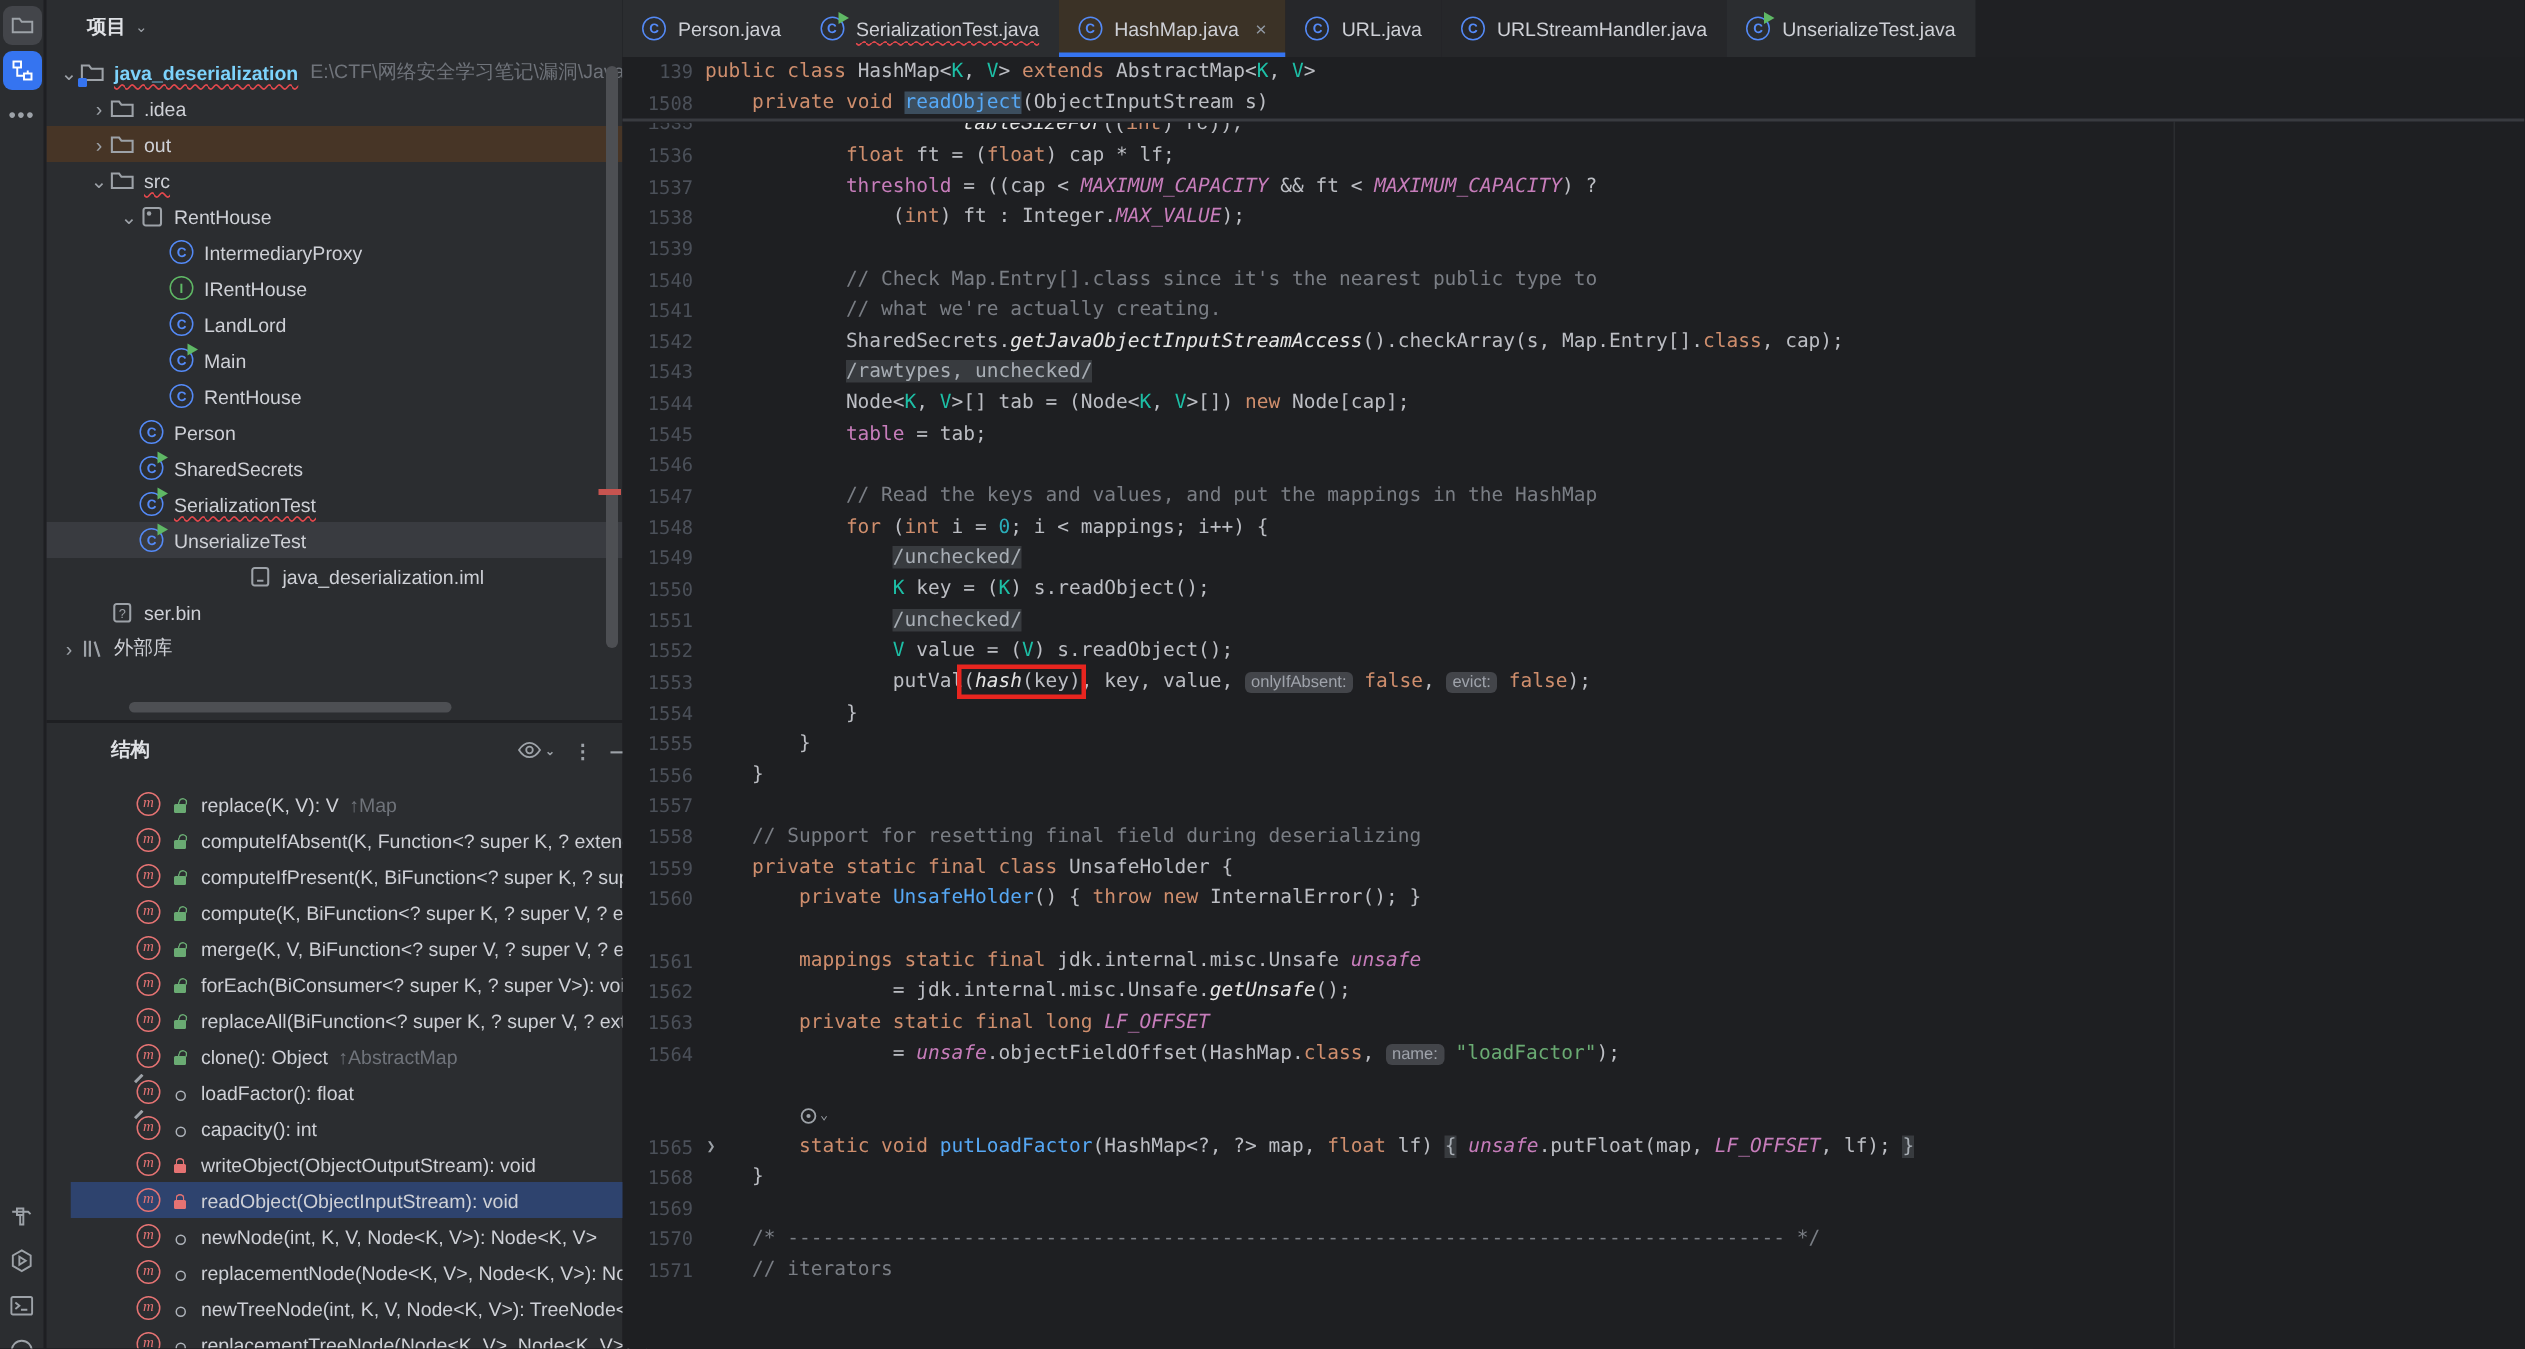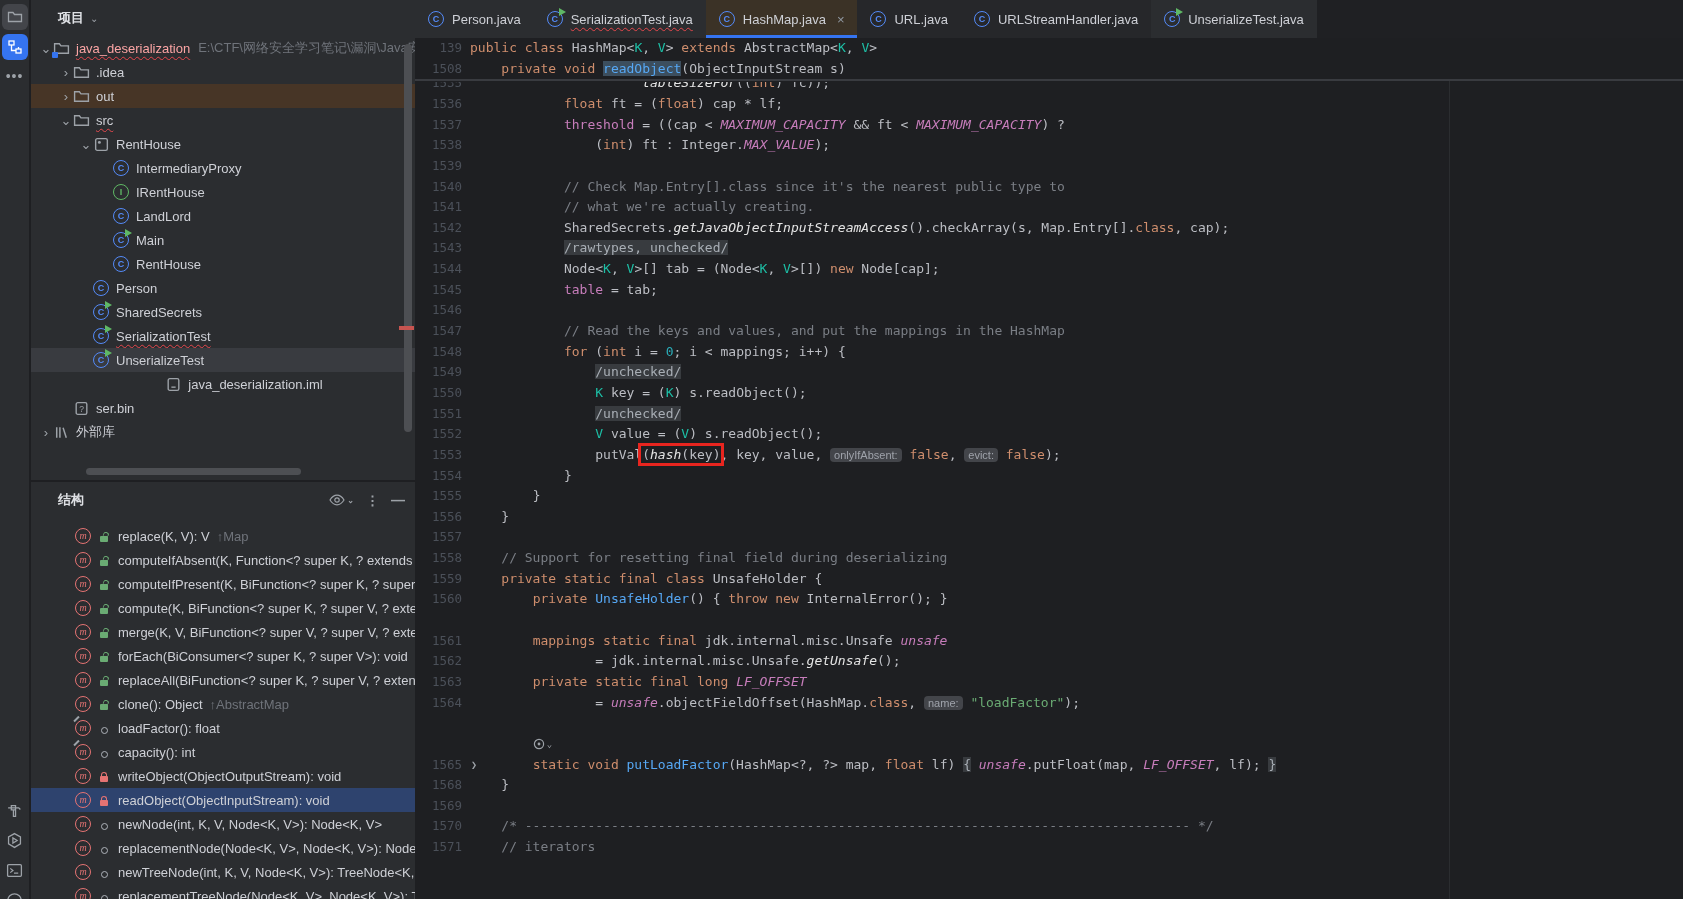--- a/index.html
+++ b/index.html
@@ -31,28 +31,28 @@
   .tree-row { position:relative; height:24px; display:flex; align-items:center;
               font-size:13px; color:#ced0d6; white-space:nowrap; overflow:hidden; }
   .tree-row.sel { background:#393b40; }
   .tree-row.brown { background:#473526; }
   .t-chev { width:14px; display:inline-flex; justify-content:center; color:#9da2a8; flex:none; }
   .t-icon { width:17px; height:17px; margin-right:6px; flex:none; position:relative; }
   .t-label { flex:none; }
   .t-path { color:#6f737a; margin-left:8px; }
   .squiggle { text-decoration:underline; text-decoration-style:wavy;
               text-decoration-color:#e5484d; text-decoration-thickness:1px; text-underline-offset:3px; }
-  .bold { font-weight:400; color:#fca5a5; }
+  .bold { font-weight:700; color:#7dd3fc; }
 
   .vscroll { position:absolute; width:8px; border-radius:4px; background:#4d4f53; }
   .hscroll { position:absolute; height:7px; border-radius:4px; background:#4d4f53; }
   .err-mark { position:absolute; width:15px; height:4px; background:#c75450; }
 
   .panel-divider { position:absolute; left:0; top:480px; width:100%; height:2px; background:#1e1f22; }
-  .structure-panel { position:absolute; left:0; top:482px; width:100%; height:417px; }
+  .structure-panel { position:absolute; left:16px; top:482px; width:100%; height:417px; }
   .struct-list { position:absolute; top:42px; left:0; right:0; bottom:0; overflow:hidden; }
   .struct-row { height:24px; display:flex; align-items:center; padding-left:44px;
                 font-size:13px; color:#ced0d6; white-space:nowrap; overflow:hidden; }
   .struct-row.sel { background:#2e436e; }
   .s-ext { color:#6f737a; margin-left:7px; }
   .m-icon { width:16px; height:16px; border:1.4px solid #e57373; border-radius:50%;
             color:#e57373; font-size:10px; line-height:13px; text-align:center;
             font-family:"Liberation Serif",serif; font-style:italic; flex:none; position:relative; }
   .m-icon.final::after { content:""; position:absolute; left:-3px; top:-3px; width:7px; height:2px;
             background:#9da2a8; transform:rotate(-45deg); }
@@ -88,21 +88,21 @@
 
   .margin-guide { position:absolute; left:1034px; top:38px; bottom:0; width:1px; background:#2b2d30; }
 
   .sticky { position:absolute; top:38px; left:0; right:0; background:#1e1f22; border-bottom:2px solid #393b40; }
   .code-line { position:relative; height:20.65px; display:flex; font-family:"DejaVu Sans Mono", monospace;
                font-size:13px; line-height:20.65px; white-space:pre; }
   .code-line .ln { width:47px; text-align:right; color:#4b5059; flex:none;
                    font-size:12.5px; padding-right:0; }
   .code-line .gut { width:8px; flex:none; position:relative; }
   .code-line .code { flex:none; color:#bcbec4; }
-  .code-line.clip { height:12px; overflow:hidden; }
+  .code-line.clip { height:12px; overflow:hidden;font-family:Liberation Mono, monospace; }
   .code-line.clip > * { margin-top:-9px; }
   .fold-arrow { position:absolute; left:56px; top:0; color:#9da2a8; font-size:10px; line-height:20.65px; }
 
   .kw  { color:#cf8e6d; }
   .def { color:#bcbec4; }
   .com { color:#7a7e85; }
   .str { color:#6aab73; }
   .num { color:#2aacb8; }
   .typ { color:#1dbfa6; }
   .field { color:#c77dbb; }

